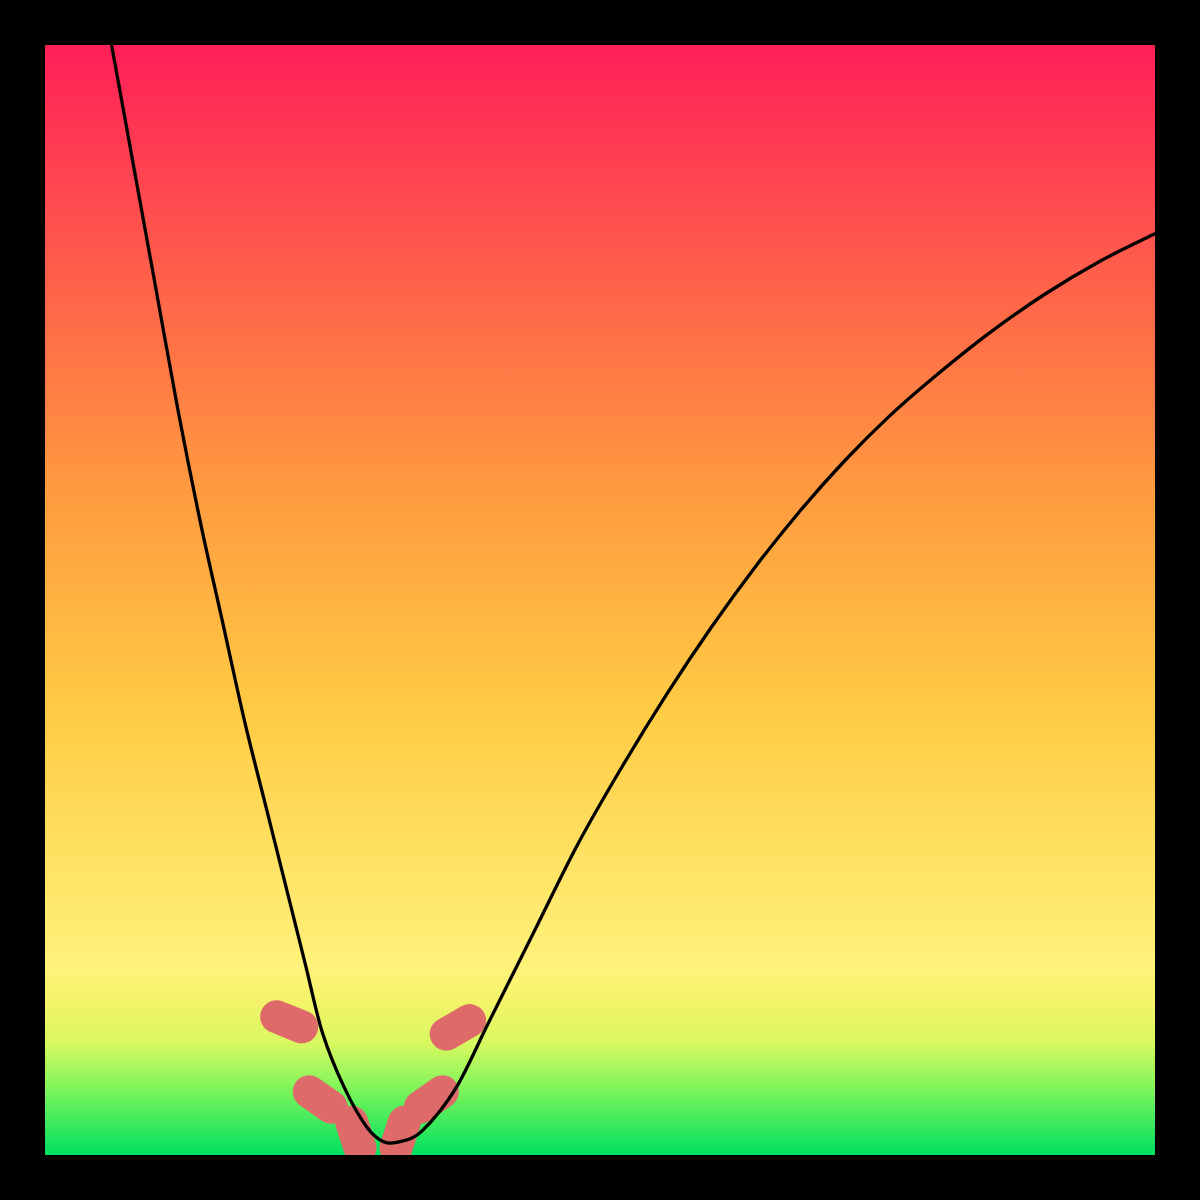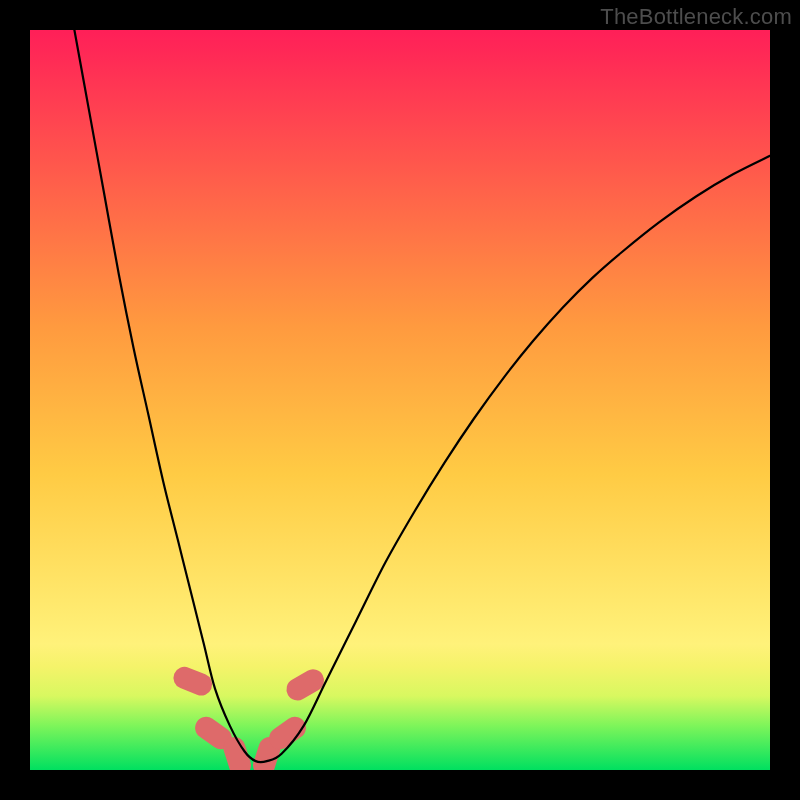--- a/index.html
+++ b/index.html
@@ -62,14 +62,13 @@
           <rect x="151.80" y="631.20" width="22" height="40" rx="11" ry="11" fill="#de6a6a" transform="rotate(-68 162.80 651.20)"></rect>
           <rect x="172.52" y="683.00" width="22" height="40" rx="11" ry="11" fill="#de6a6a" transform="rotate(-55 183.52 703.00)"></rect>
           <rect x="196.20" y="706.68" width="22" height="40" rx="11" ry="11" fill="#de6a6a" transform="rotate(-18 207.20 726.68)"></rect>
           <rect x="225.80" y="706.68" width="22" height="40" rx="11" ry="11" fill="#de6a6a" transform="rotate(18 236.80 726.68)"></rect>
           <rect x="246.52" y="683.00" width="22" height="40" rx="11" ry="11" fill="#de6a6a" transform="rotate(55 257.52 703.00)"></rect>
           <rect x="264.28" y="634.90" width="22" height="40" rx="11" ry="11" fill="#de6a6a" transform="rotate(60 275.28 654.90)"></rect>
         </g>
       <path id="curve-path" fill="none" stroke="#000" stroke-width="2.2" stroke-linejoin="round" stroke-linecap="round" d="M 44.40 0.00 C 46.87 13.57, 54.27 54.27, 59.20 81.40 C 64.13 108.53, 69.07 135.67, 74.00 162.80 C 78.93 189.93, 83.87 218.30, 88.80 244.20 C 93.73 270.10, 98.67 294.77, 103.60 318.20 C 108.53 341.63, 113.47 362.60, 118.40 384.80 C 123.33 407.00, 128.27 430.43, 133.20 451.40 C 138.13 472.37, 143.07 490.87, 148.00 510.60 C 152.93 530.33, 158.48 552.53, 162.80 569.80 C 167.12 587.07, 170.20 599.40, 173.90 614.20 C 177.60 629.00, 180.68 645.03, 185.00 658.60 C 189.32 672.17, 194.87 685.12, 199.80 695.60 C 204.73 706.08, 210.28 715.58, 214.60 721.50 C 218.92 727.42, 222.00 729.52, 225.70 731.12 C 229.40 732.72, 232.48 732.35, 236.80 731.12 C 241.12 729.89, 245.43 729.64, 251.60 723.72 C 257.77 717.80, 266.40 707.69, 273.80 695.60 C 281.20 683.51, 287.37 668.47, 296.00 651.20 C 304.63 633.93, 315.73 611.73, 325.60 592.00 C 335.47 572.27, 345.33 551.30, 355.20 532.80 C 365.07 514.30, 374.93 497.65, 384.80 481.00 C 394.67 464.35, 404.53 448.32, 414.40 432.90 C 424.27 417.48, 434.13 402.68, 444.00 388.50 C 453.87 374.32, 463.73 360.75, 473.60 347.80 C 483.47 334.85, 493.33 322.52, 503.20 310.80 C 513.07 299.08, 522.93 287.98, 532.80 277.50 C 542.67 267.02, 552.53 257.15, 562.40 247.90 C 572.27 238.65, 580.90 231.25, 592.00 222.00 C 603.10 212.75, 616.67 201.65, 629.00 192.40 C 641.33 183.15, 653.67 174.52, 666.00 166.50 C 678.33 158.48, 690.67 151.08, 703.00 144.30 C 715.33 137.52, 733.83 128.88, 740.00 125.80"></path>
     </svg>
   </div>
-  <div class="watermark">TheBottleneck.com</div>
 </div>
 
 </body></html>

